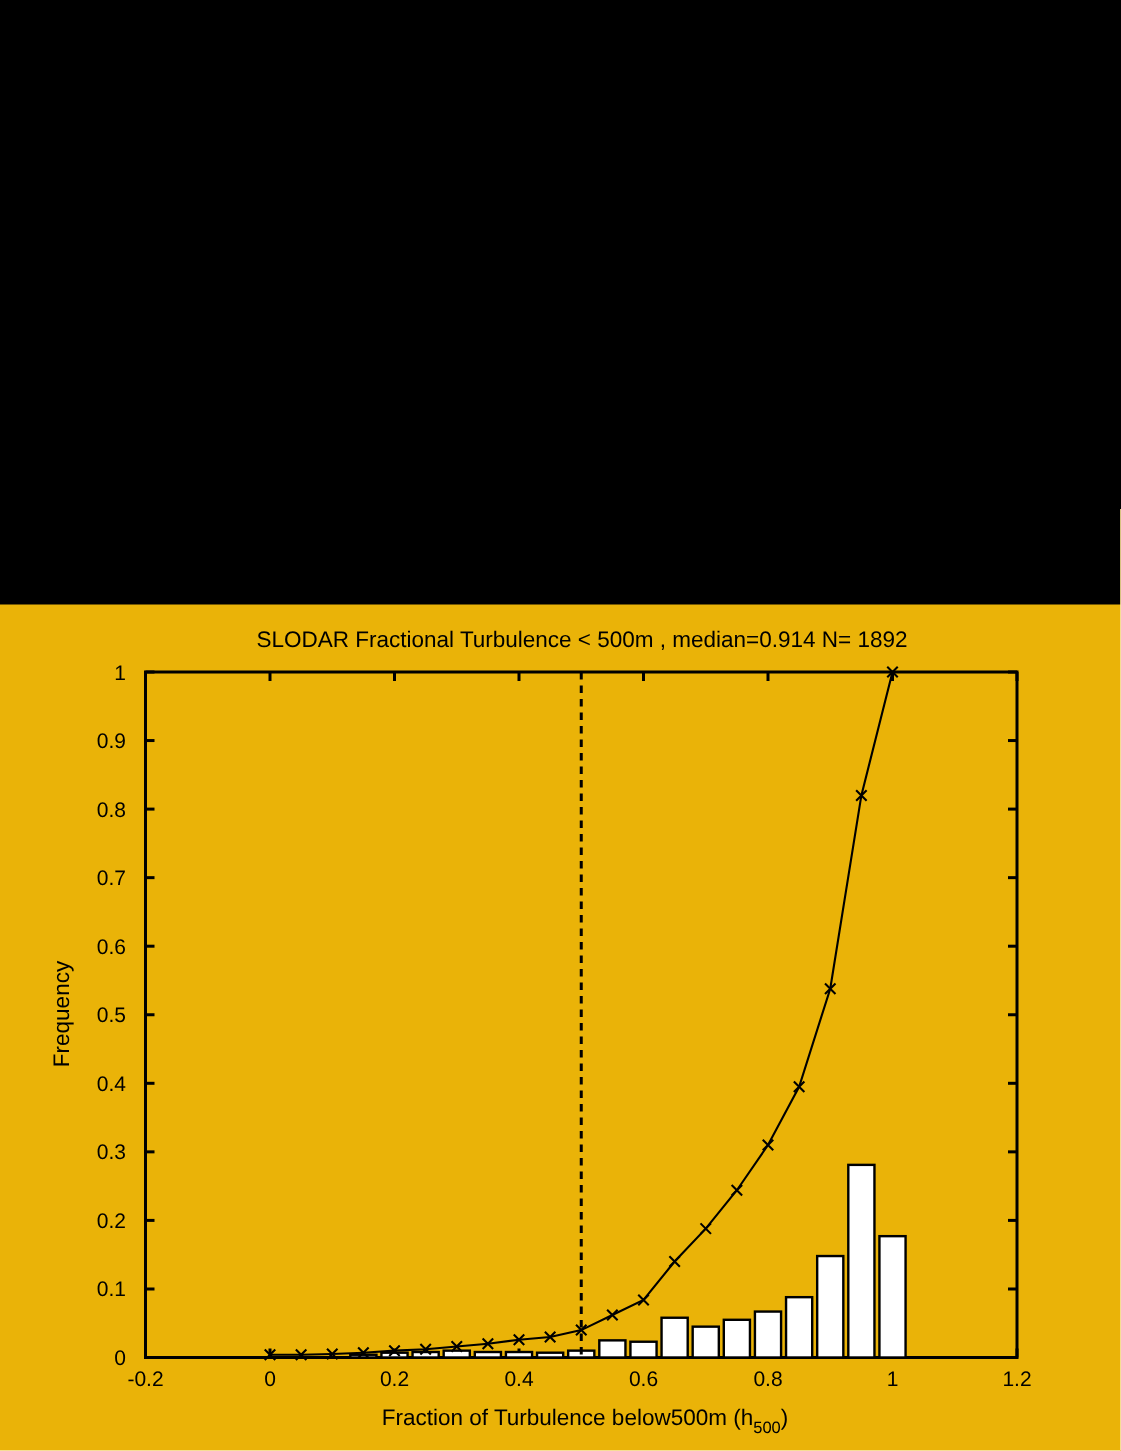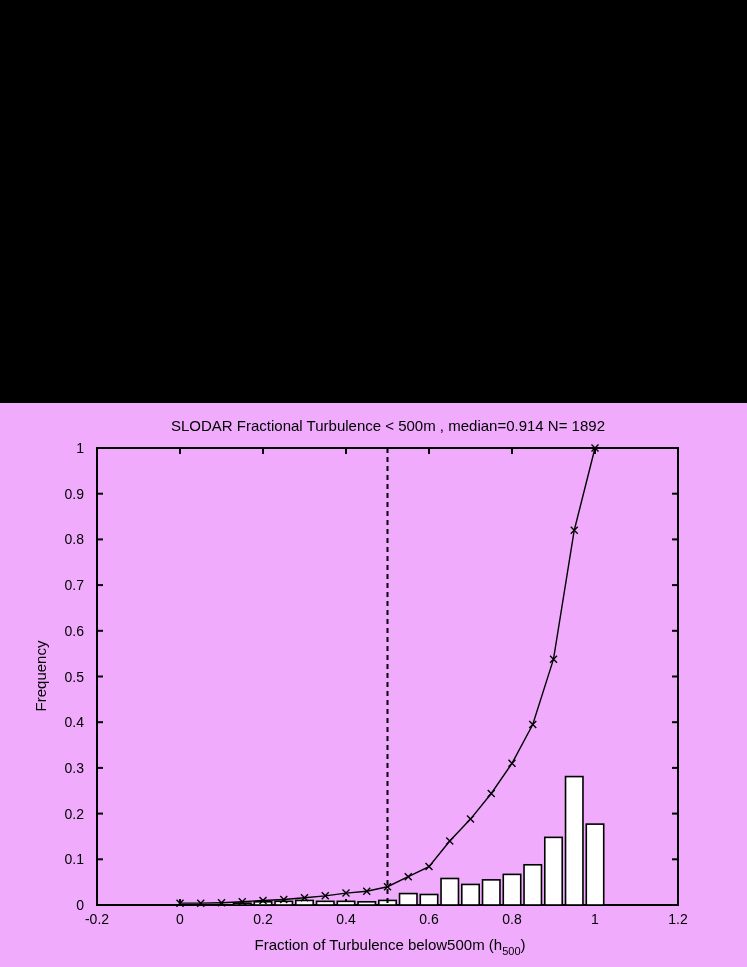--- a/index.html
+++ b/index.html
@@ -1,16 +1,16 @@
 <!DOCTYPE html>
 <html><head>
 <meta charset="utf-8">
 <style>
   html,body{margin:0;padding:0;background:#fff;}
-  .screen{position:relative;width:747px;height:967px;background:#f0abfc;overflow:hidden;
+  .screen{position:relative;width:747px;height:967px;background:#eab308;overflow:hidden;
           font-family:"Liberation Sans", sans-serif;}
   svg text{font-family:"Liberation Sans", sans-serif;fill:#000;}
   .title-text{font-size:15px;}
   .axis-label{font-size:15px;}
   .tick-label{font-size:14px;}
   .sub-label{font-size:11px;}
 </style>
 </head>
 <body>
 

